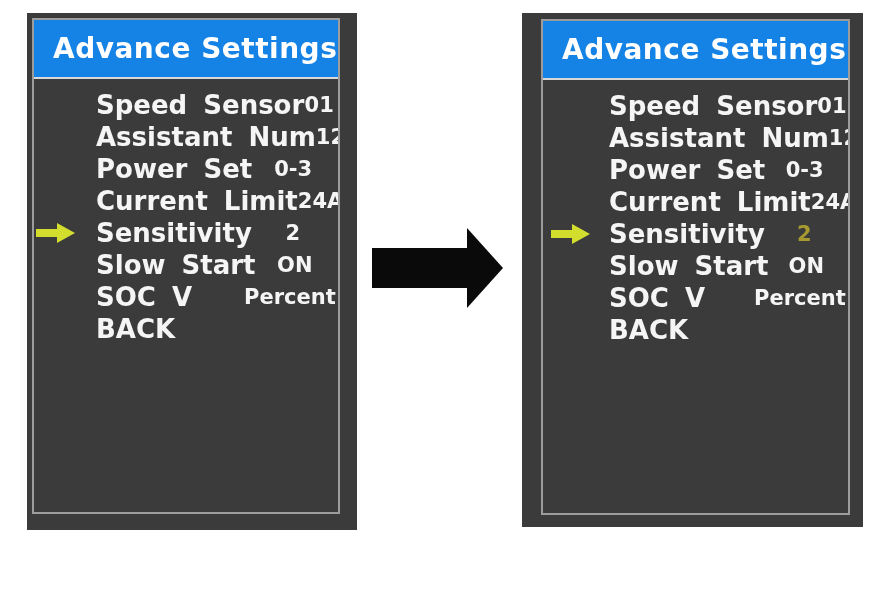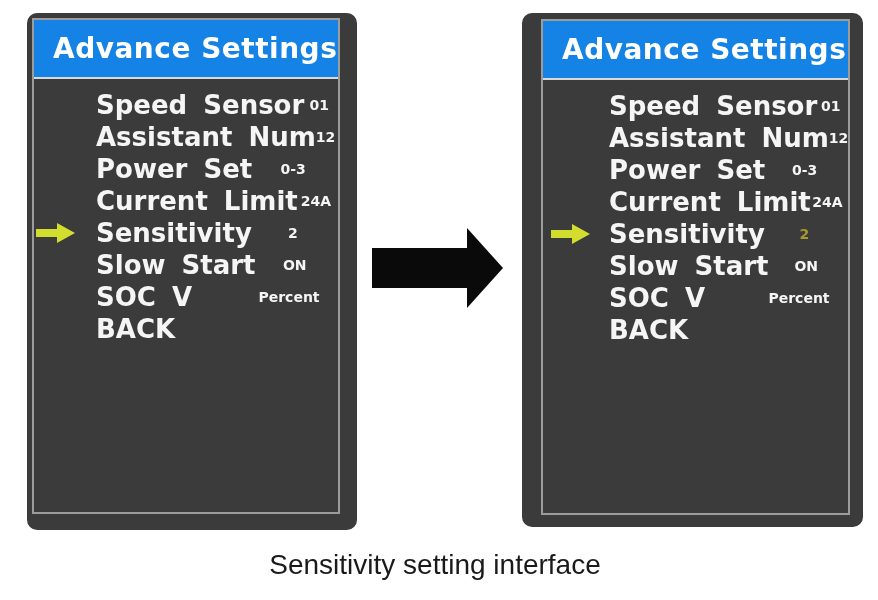--- a/index.html
+++ b/index.html
@@ -13,21 +13,21 @@
     height: 600px;
     background: var(--page-bg, #ffffff);
     overflow: hidden;
     font-family: "DejaVu Sans", sans-serif;
   }
 
   
   .screen {
     position: absolute;
     background: var(--panel-bg, #3b3b3b);
-    border-radius: 10px;
+    border-radius: 0;
   }
   .screen-left  { left: 27px;  top: 13px; width: 330px; height: 517px; }
   .screen-right { left: 522px; top: 13px; width: 341px; height: 514px; }
 
   .inner {
     position: absolute;
     border: 2px solid var(--screen-border, #9c9c9c);
     overflow: hidden;
   }
   .screen-left  .inner { inset: 5px 17px 16px 5px; }
@@ -69,21 +69,21 @@
     font-size: 26px;
     font-weight: 700;
     color: var(--item-text, #f5f5f5);
     word-spacing: 7px;
     white-space: nowrap;
   }
   .value {
     margin-left: auto;
     width: 90px;
     text-align: center;
-    font-size: 14px;
+    font-size: 21px;
     font-weight: 700;
     color: var(--item-text, #f5f5f5);
     white-space: nowrap;
   }
   .value.gold { color: var(--value-highlight, #a89a30); }
 
   .cursor {
     position: absolute;
     left: 2px;
     top: 50%;
@@ -235,14 +235,13 @@
         </li>
         <li class="row">
 
           <span class="label">BACK</span>
           <span class="value"></span>
         </li>
       </ul>
     </div>
   </section>
 
-  <p class="caption">Sensitivity setting interface</p>
 </div>
 
 </body></html>

